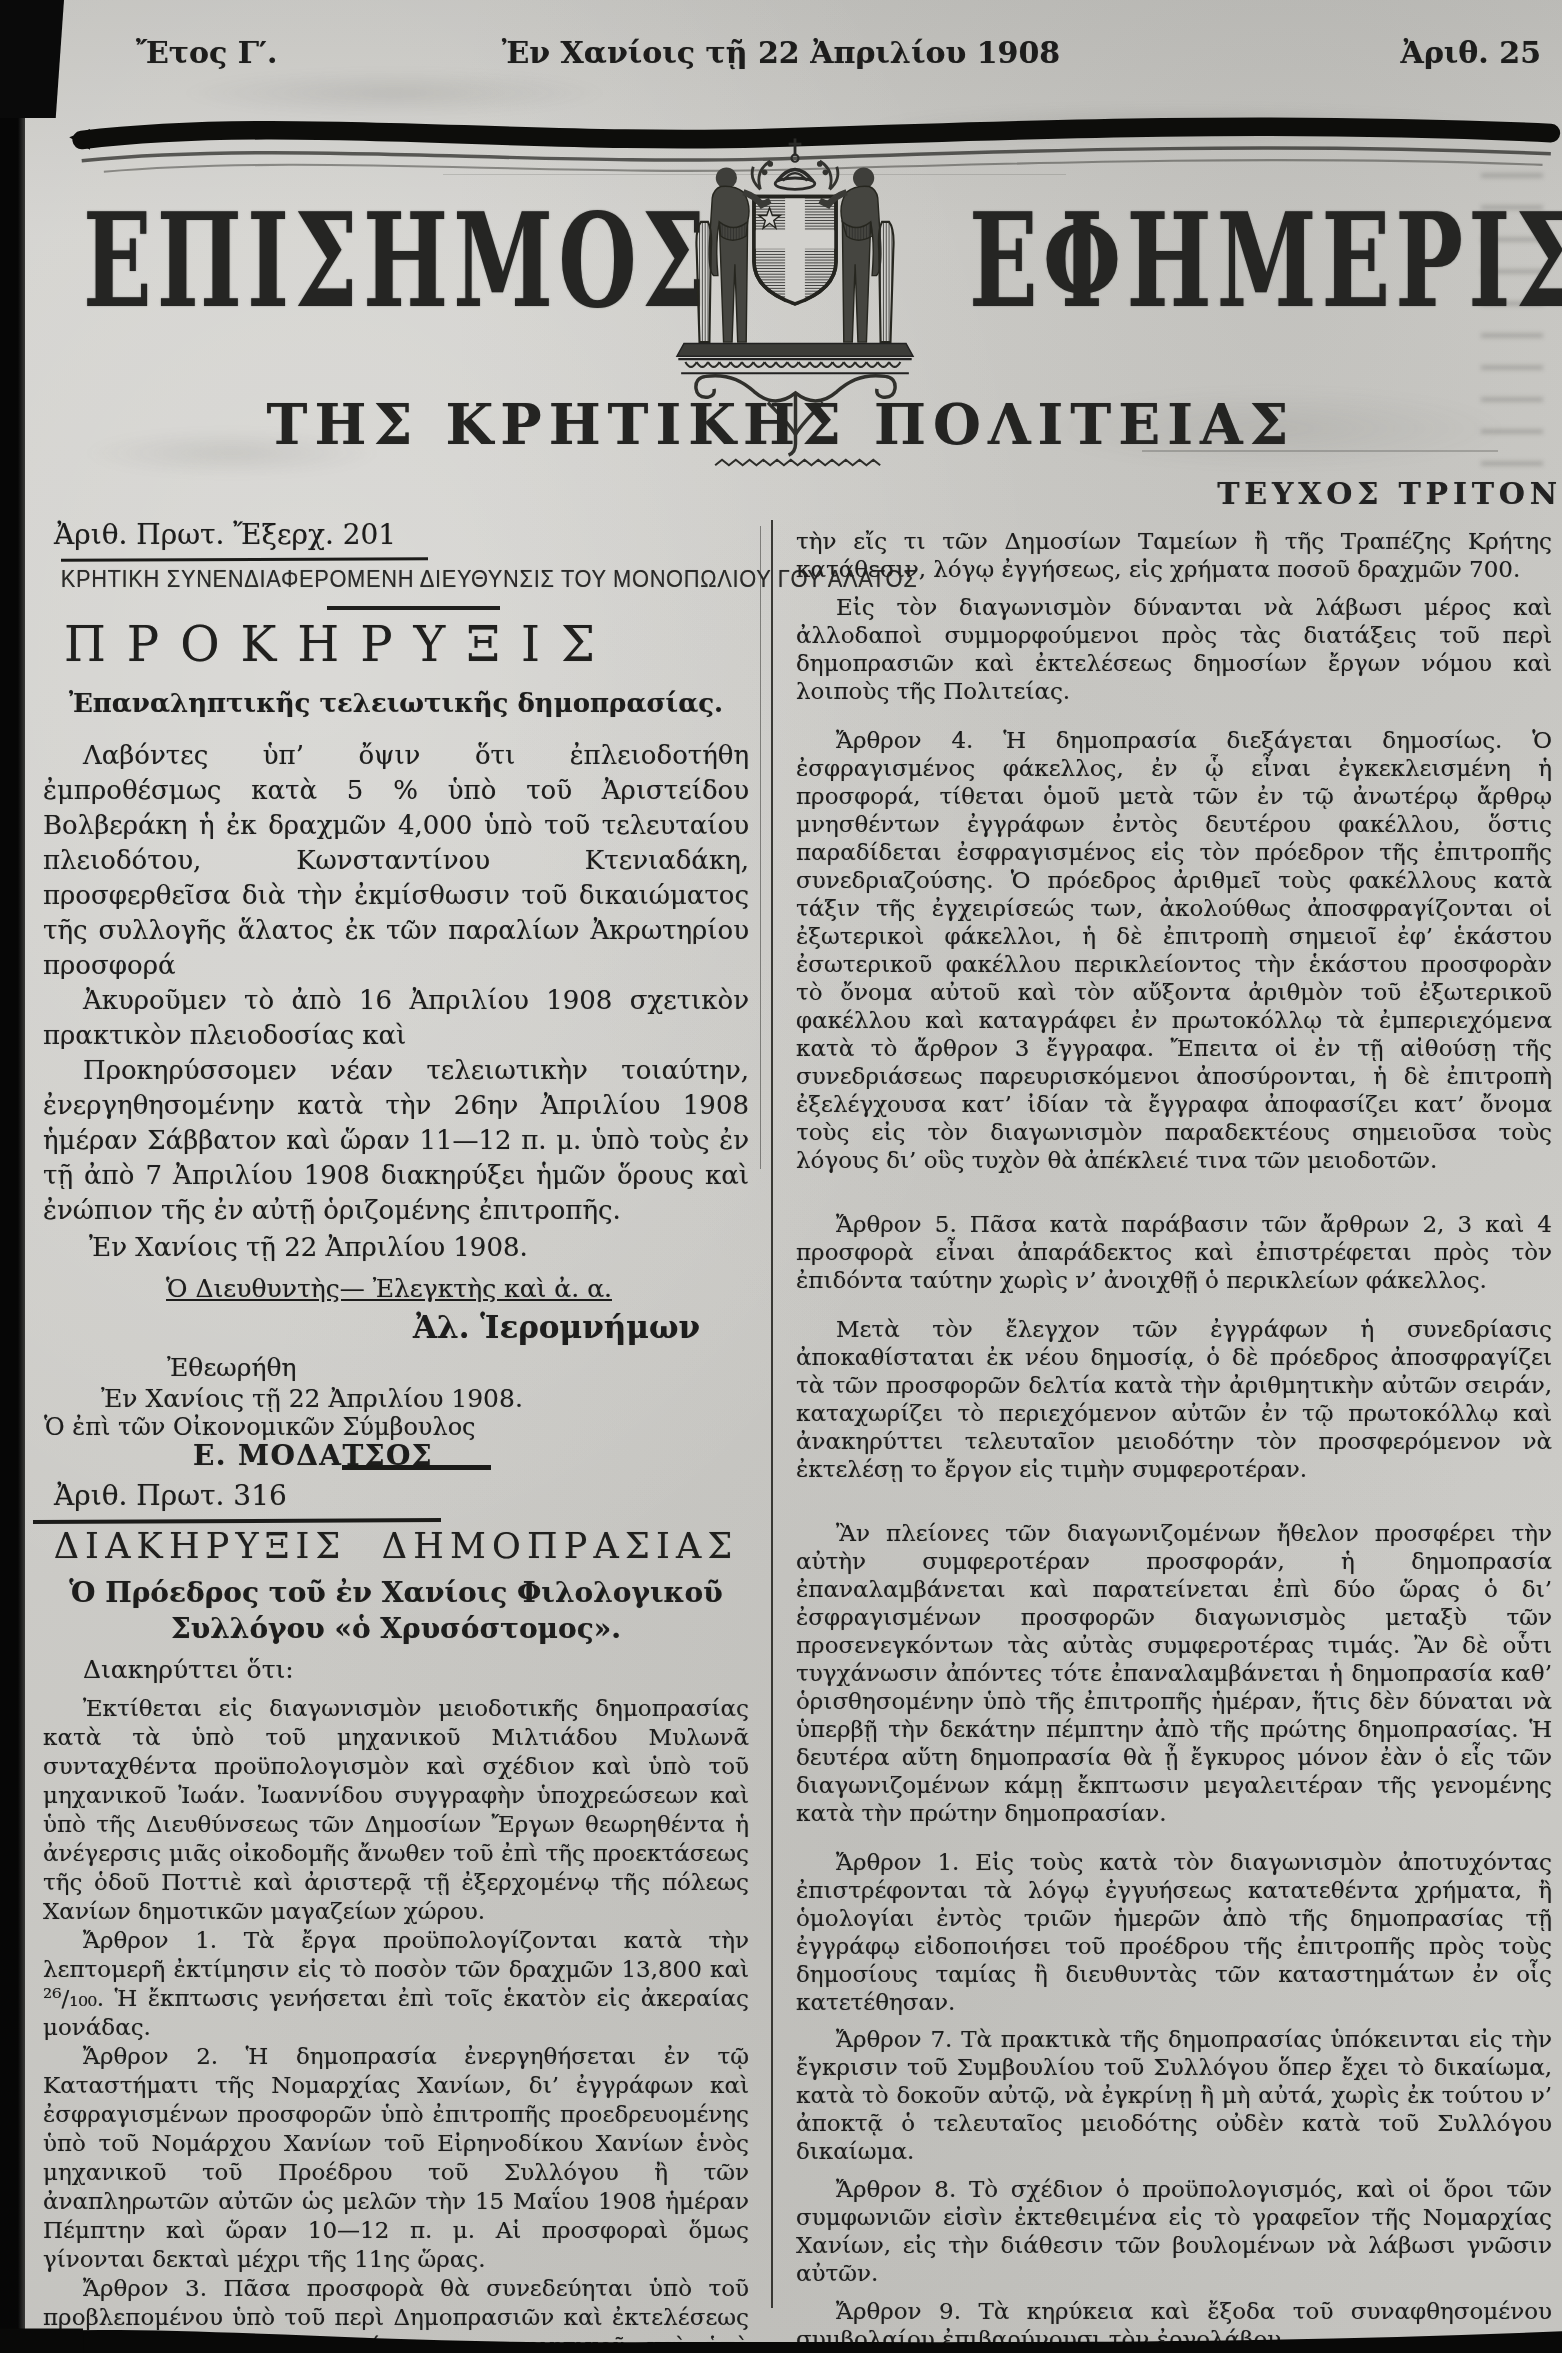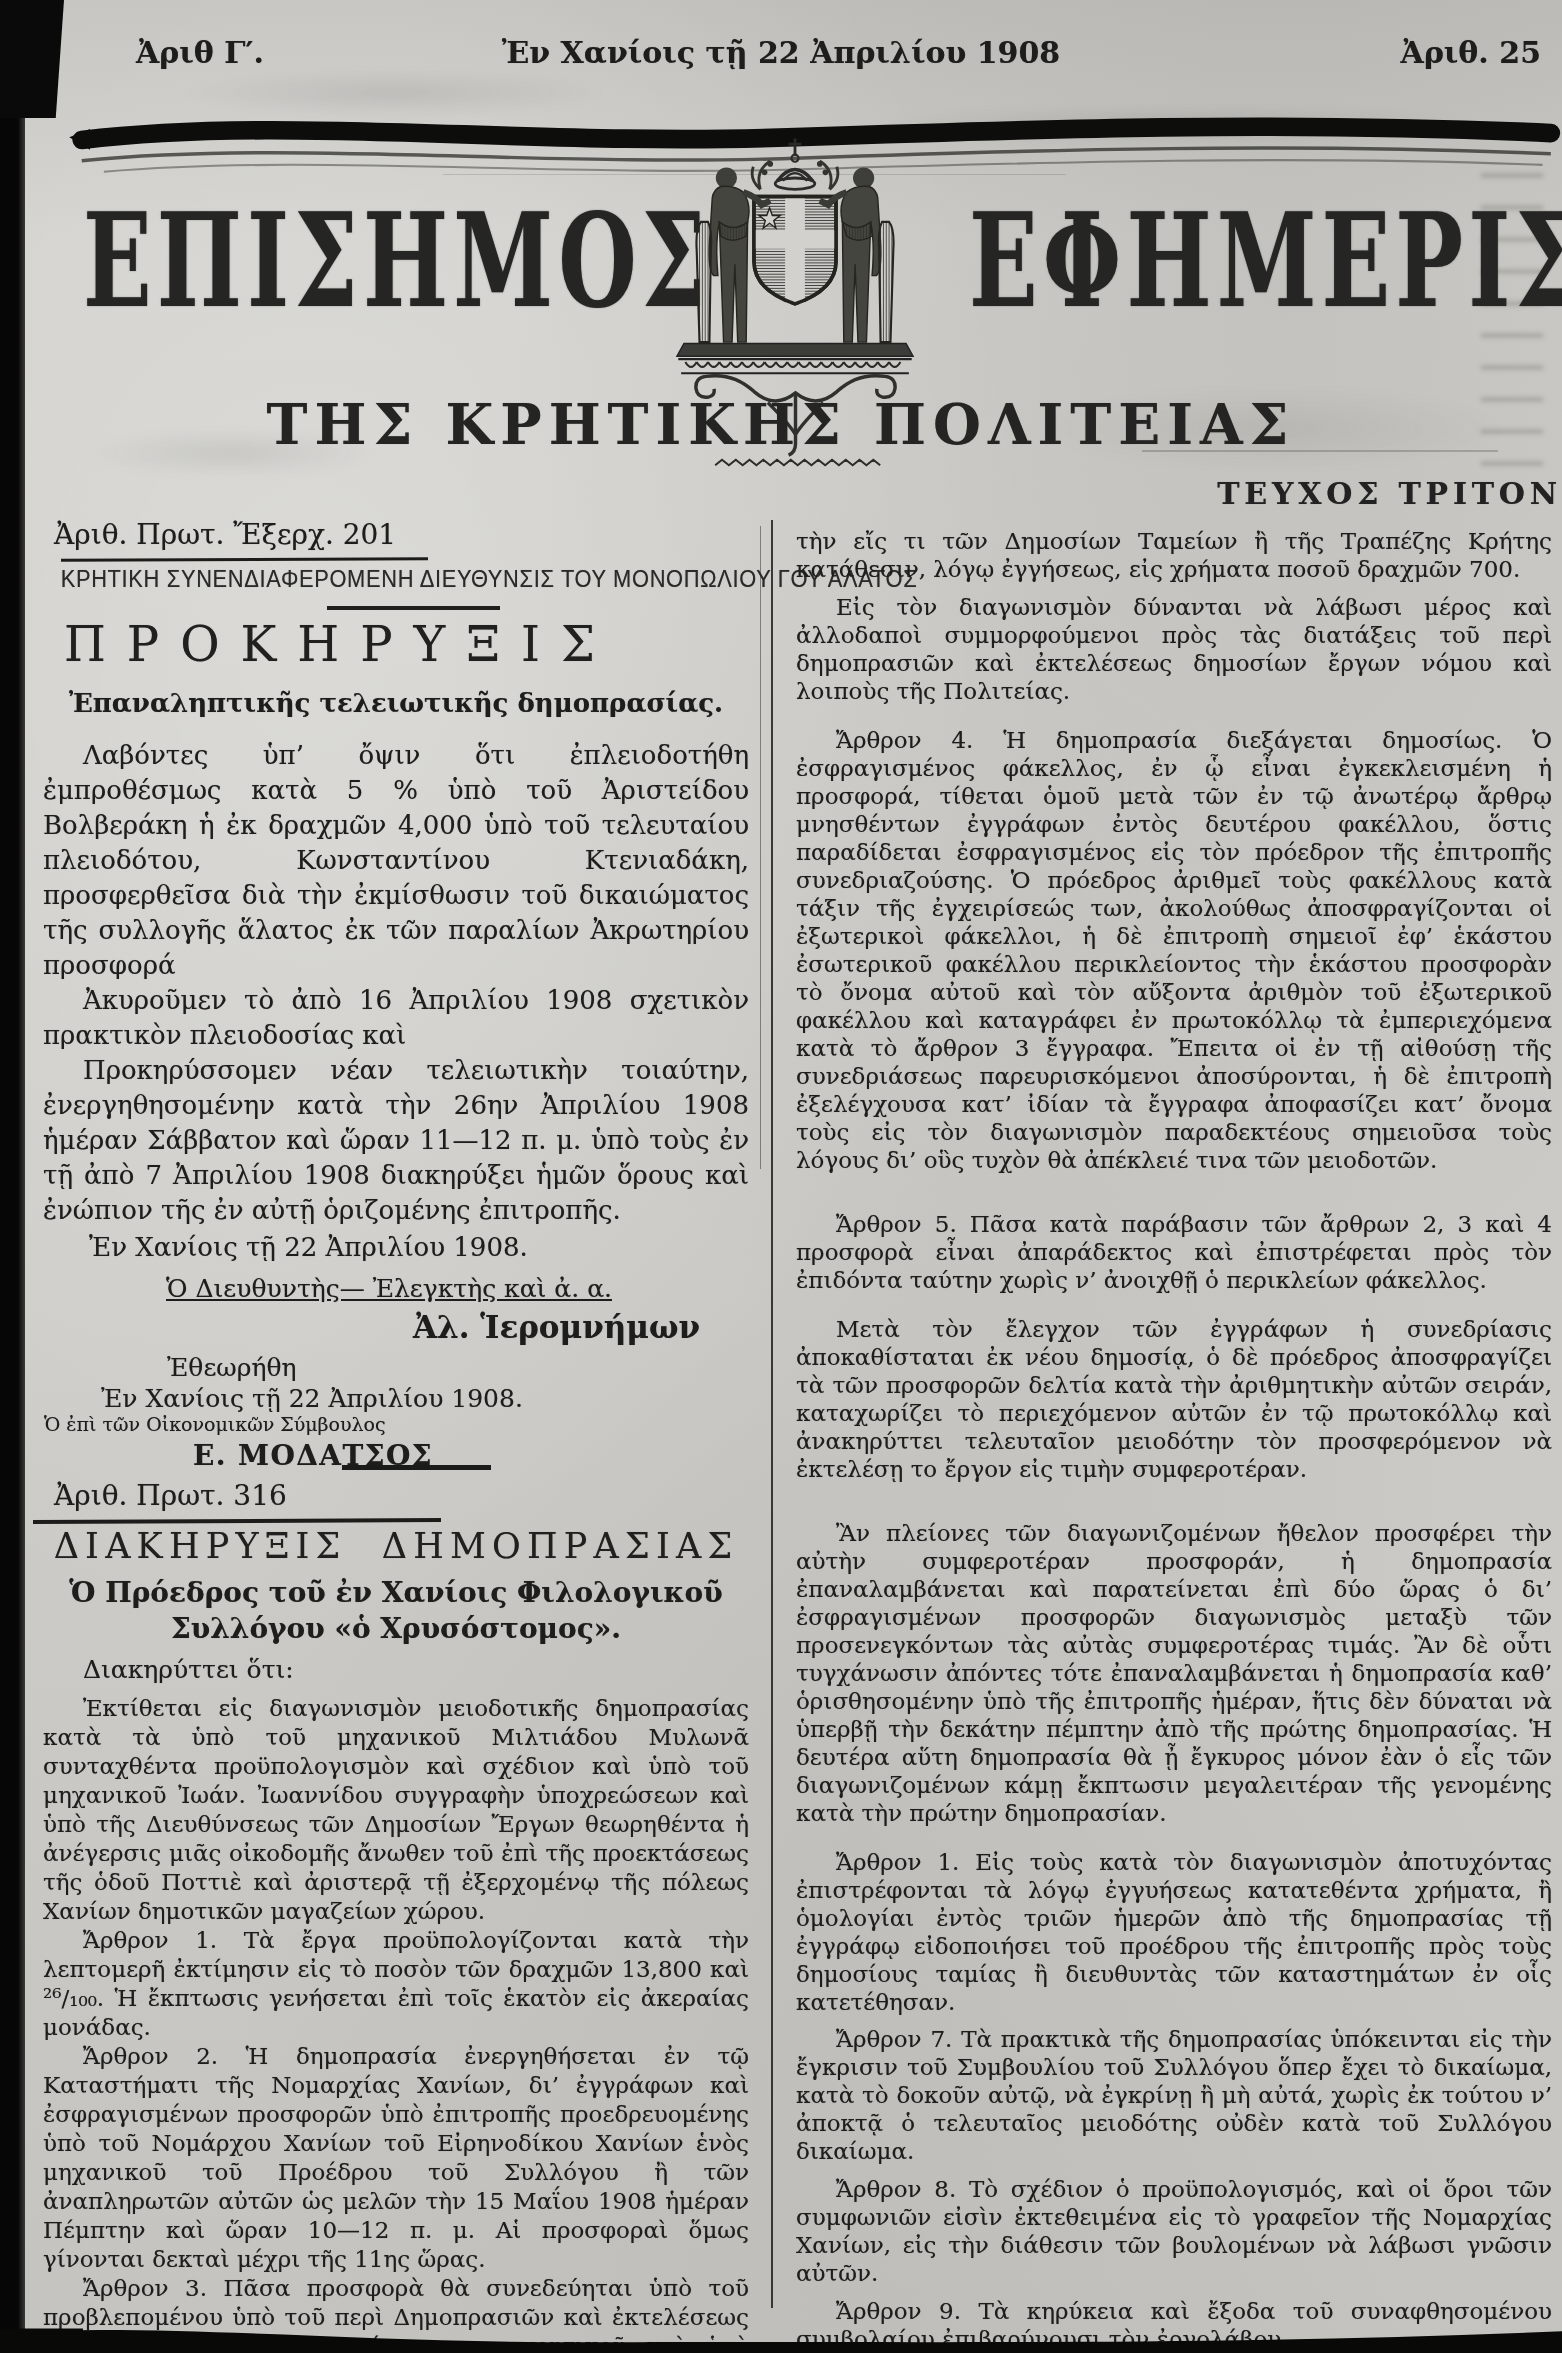--- a/index.html
+++ b/index.html
@@ -44,21 +44,21 @@
   .big-title{position:absolute;left:43px;top:616px;width:706px;text-align:left;font-size:48px;
     letter-spacing:21px;text-indent:21px;color:#20201e;}
   .subhead{position:absolute;left:43px;top:688px;width:706px;text-align:center;font-size:26px;font-weight:bold;}
   .paras1{position:absolute;left:43px;top:738px;width:706px;font-size:26px;line-height:35px;text-align:justify;}
   .paras1 p,.paras2 p,.rcol p{margin:0;text-indent:40px;}
   .dl1{position:absolute;left:89px;top:1232px;font-size:26px;white-space:nowrap;}
   .sig-title{position:absolute;left:43px;top:1274px;width:692px;text-align:center;font-size:25px;text-decoration:underline;}
   .sig-name{position:absolute;left:43px;top:1309px;width:657px;text-align:right;font-size:31px;font-weight:bold;}
   .appr-label{position:absolute;left:167px;top:1353px;font-size:25px;}
   .appr-date{position:absolute;left:101px;top:1384px;font-size:25px;white-space:nowrap;}
-  .appr-role{position:absolute;left:44px;top:1413px;font-size:19px;white-space:nowrap;}
+  .appr-role{position:absolute;left:44px;top:1413px;font-size:24px;white-space:nowrap;}
   .appr-name{position:absolute;left:193px;top:1439px;font-size:28px;font-weight:bold;letter-spacing:1.4px;}
   .rule-mid{position:absolute;left:342px;top:1465px;width:149px;height:4.8px;background:#1b1b19;}
   .title2{position:absolute;left:43px;top:1526px;width:706px;text-align:center;font-size:35px;letter-spacing:6.2px;word-spacing:18px;color:#20201e;}
   .issuer{position:absolute;left:43px;width:706px;text-align:center;font-size:28px;font-weight:bold;}
   .lead{position:absolute;left:83px;top:1655px;font-size:25px;}
   .paras2{position:absolute;left:43px;top:1694px;width:706px;font-size:23px;line-height:29px;text-align:justify;}
   .rcol{position:absolute;left:796px;top:527px;width:756px;font-size:23px;line-height:28px;text-align:justify;}
   .rcol p.noind{text-indent:0;}
   .rcol p.gap-s{margin-top:9.7px;}
   .rcol p.gap-m{margin-top:21px;}
@@ -72,21 +72,21 @@
 <div class="page">
 
   <div class="smudge" style="left:180px;top:69px;width:429px;height:48px;background:radial-gradient(ellipse,rgba(92,92,88,.14),transparent 70%);filter:blur(3.5px);"></div>
   <div class="smudge" style="left:865px;top:104px;width:623px;height:42px;background:radial-gradient(ellipse,rgba(92,92,88,.16),transparent 70%);filter:blur(3.5px);"></div>
   <div class="smudge" style="left:1481px;top:173px;width:62px;height:318px;background:repeating-linear-gradient(180deg,rgba(70,70,66,.22) 0 5.5px,transparent 5.5px 32px);filter:blur(2.1px);"></div>
   <div class="smudge" style="left:83px;top:429px;width:298px;height:48px;background:radial-gradient(ellipse,rgba(92,92,88,.13),transparent 70%);filter:blur(4.2px);"></div>
   <div class="smudge" style="left:1038px;top:387px;width:470px;height:83px;background:radial-gradient(ellipse,rgba(95,95,90,.12),transparent 70%);filter:blur(4.8px);"></div>
   <div class="thinline" style="left:1142px;top:450px;width:356px;height:2.1px;opacity:.3;"></div>
   <div class="thinline" style="left:443px;top:174px;width:623px;height:1.4px;opacity:.2;"></div>
 
-  <div class="hdr hdr-year ink">Ἀριθ Γ′.</div>
+  <div class="hdr hdr-year ink">Ἔτος Γ′.</div>
   <div class="hdr hdr-date ink">Ἐν Χανίοις τῇ 22 Ἀπριλίου 1908</div>
   <div class="hdr hdr-issue ink">Ἀριθ. 25</div>
 
   <svg class="abs" style="left:0;top:104px;" width="1562" height="83" viewBox="0 0 2258 120">
     <path d="M118 52 C 420 16, 760 62, 1150 48 C 1500 36, 1850 24, 2242 42" stroke="#0d0d0b" stroke-width="27" fill="none" stroke-linecap="round"></path>
     <path d="M118 82 C 430 52, 780 92, 1160 78 C 1510 66, 1860 56, 2242 72" stroke="#22221f" stroke-width="5" fill="none" opacity=".7"></path>
     <path d="M150 98 C 460 72, 800 106, 1170 94 C 1520 84, 1870 74, 2230 88" stroke="#2c2c28" stroke-width="3" fill="none" opacity=".45"></path>
     <polygon points="100,48 130,36 130,66" fill="#0d0d0b"></polygon>
   </svg>
 

